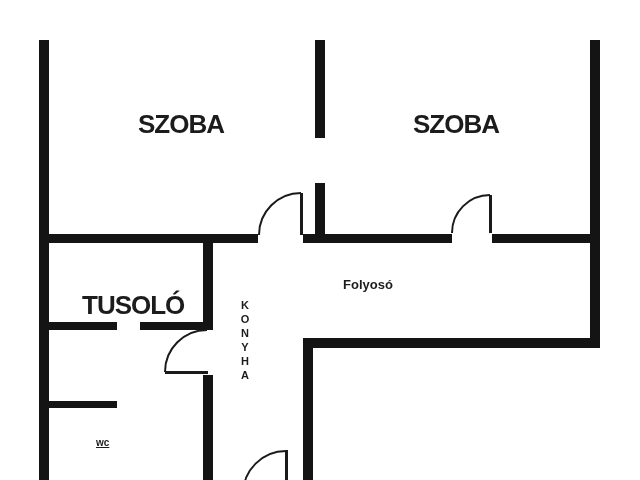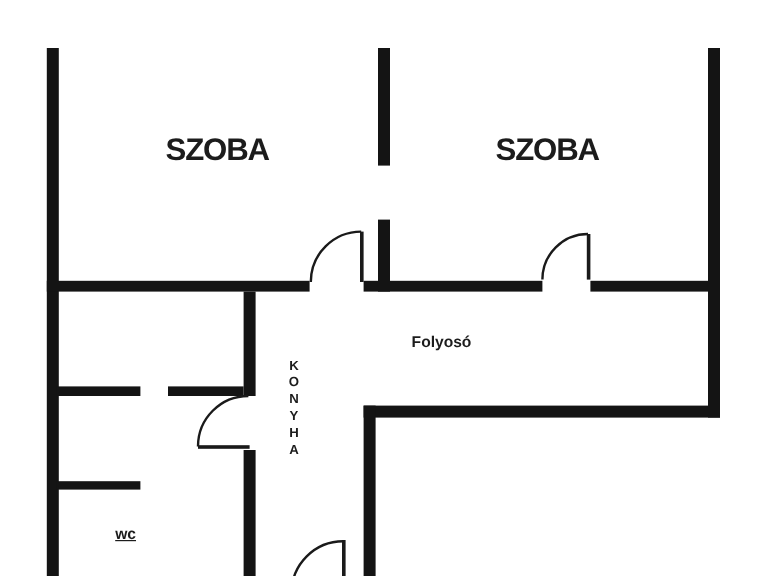--- a/index.html
+++ b/index.html
@@ -30,21 +30,21 @@
   }
   .label-large {
     font-size: 26px;
     letter-spacing: -1px;
   }
   .label-small {
     font-size: 13px;
     letter-spacing: 0;
   }
   .label-tiny {
-    font-size: 13px;
+    font-size: 10px;
     text-decoration: underline;
   }
   .pos-szoba-left  { left: 138px; top: 71px; }
   .pos-szoba-right { left: 413px; top: 71px; }
   .pos-tusolo      { left: 82px;  top: 252px; }
   .pos-folyoso     { left: 343px; top: 238px; }
   .pos-wc          { left: 96px;  top: 398px; }
   .pos-konyha {
     left: 239px;
     top: 259px;
@@ -83,19 +83,20 @@
       <path d="M 301 153 A 42 42 0 0 0 259 195" fill="none" stroke="#1a1a1a" stroke-width="2"></path>
       <path d="M 490 155 A 38 38 0 0 0 452 193" fill="none" stroke="#1a1a1a" stroke-width="2"></path>
       <path d="M 165 332 A 42 42 0 0 1 207 290" fill="none" stroke="#1a1a1a" stroke-width="2"></path>
       <path d="M 243 454 A 43 43 0 0 1 286 411" fill="none" stroke="#1a1a1a" stroke-width="2"></path>
     </svg>
 
   <div class="room-label label-large pos-szoba-left">SZOBA</div>
 
   <div class="room-label label-large pos-szoba-right">SZOBA</div>
 
+  <div class="room-label label-large pos-tusolo">TUSOLÓ</div>
 
   <div class="room-label label-small pos-folyoso">Folyosó</div>
 
   <div class="room-label pos-konyha">KONYHA</div>
 
   <div class="room-label label-tiny pos-wc">wc</div>
 </div>
 
 </body></html>

